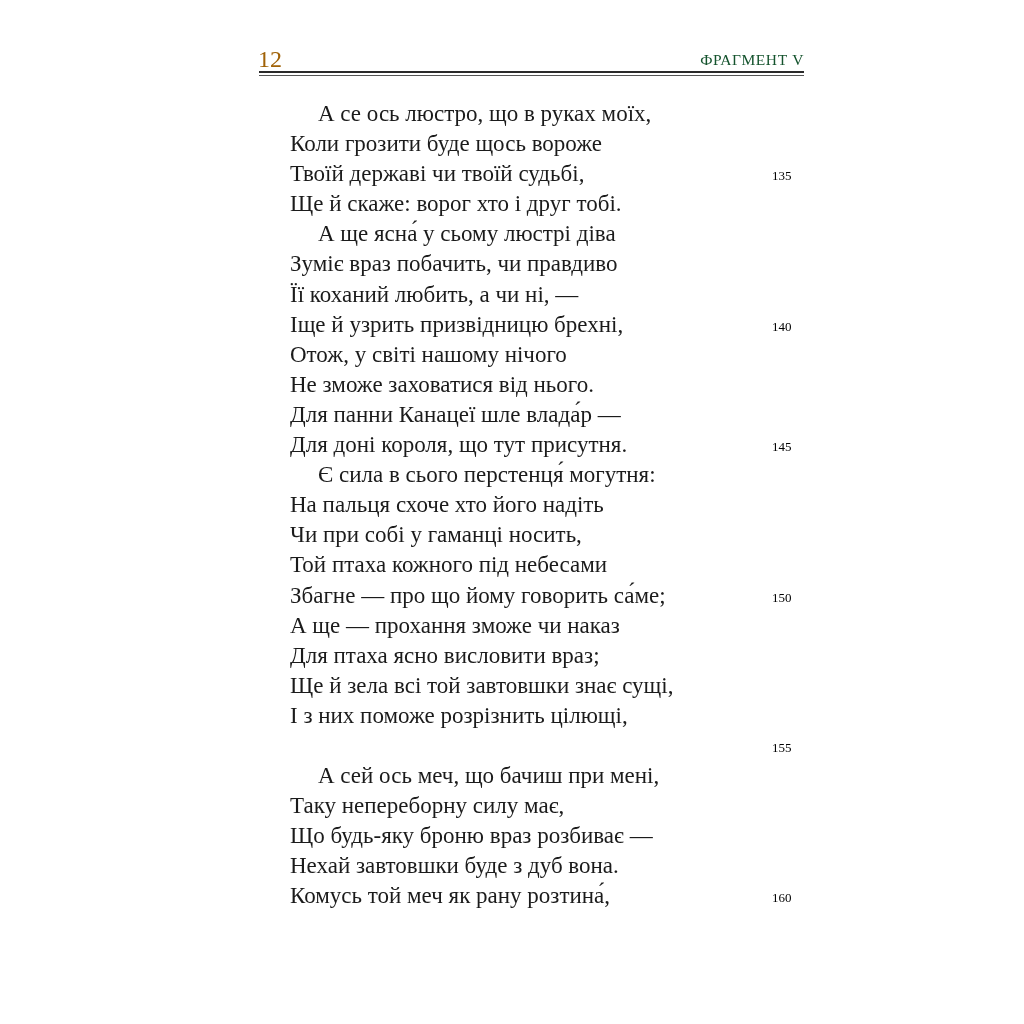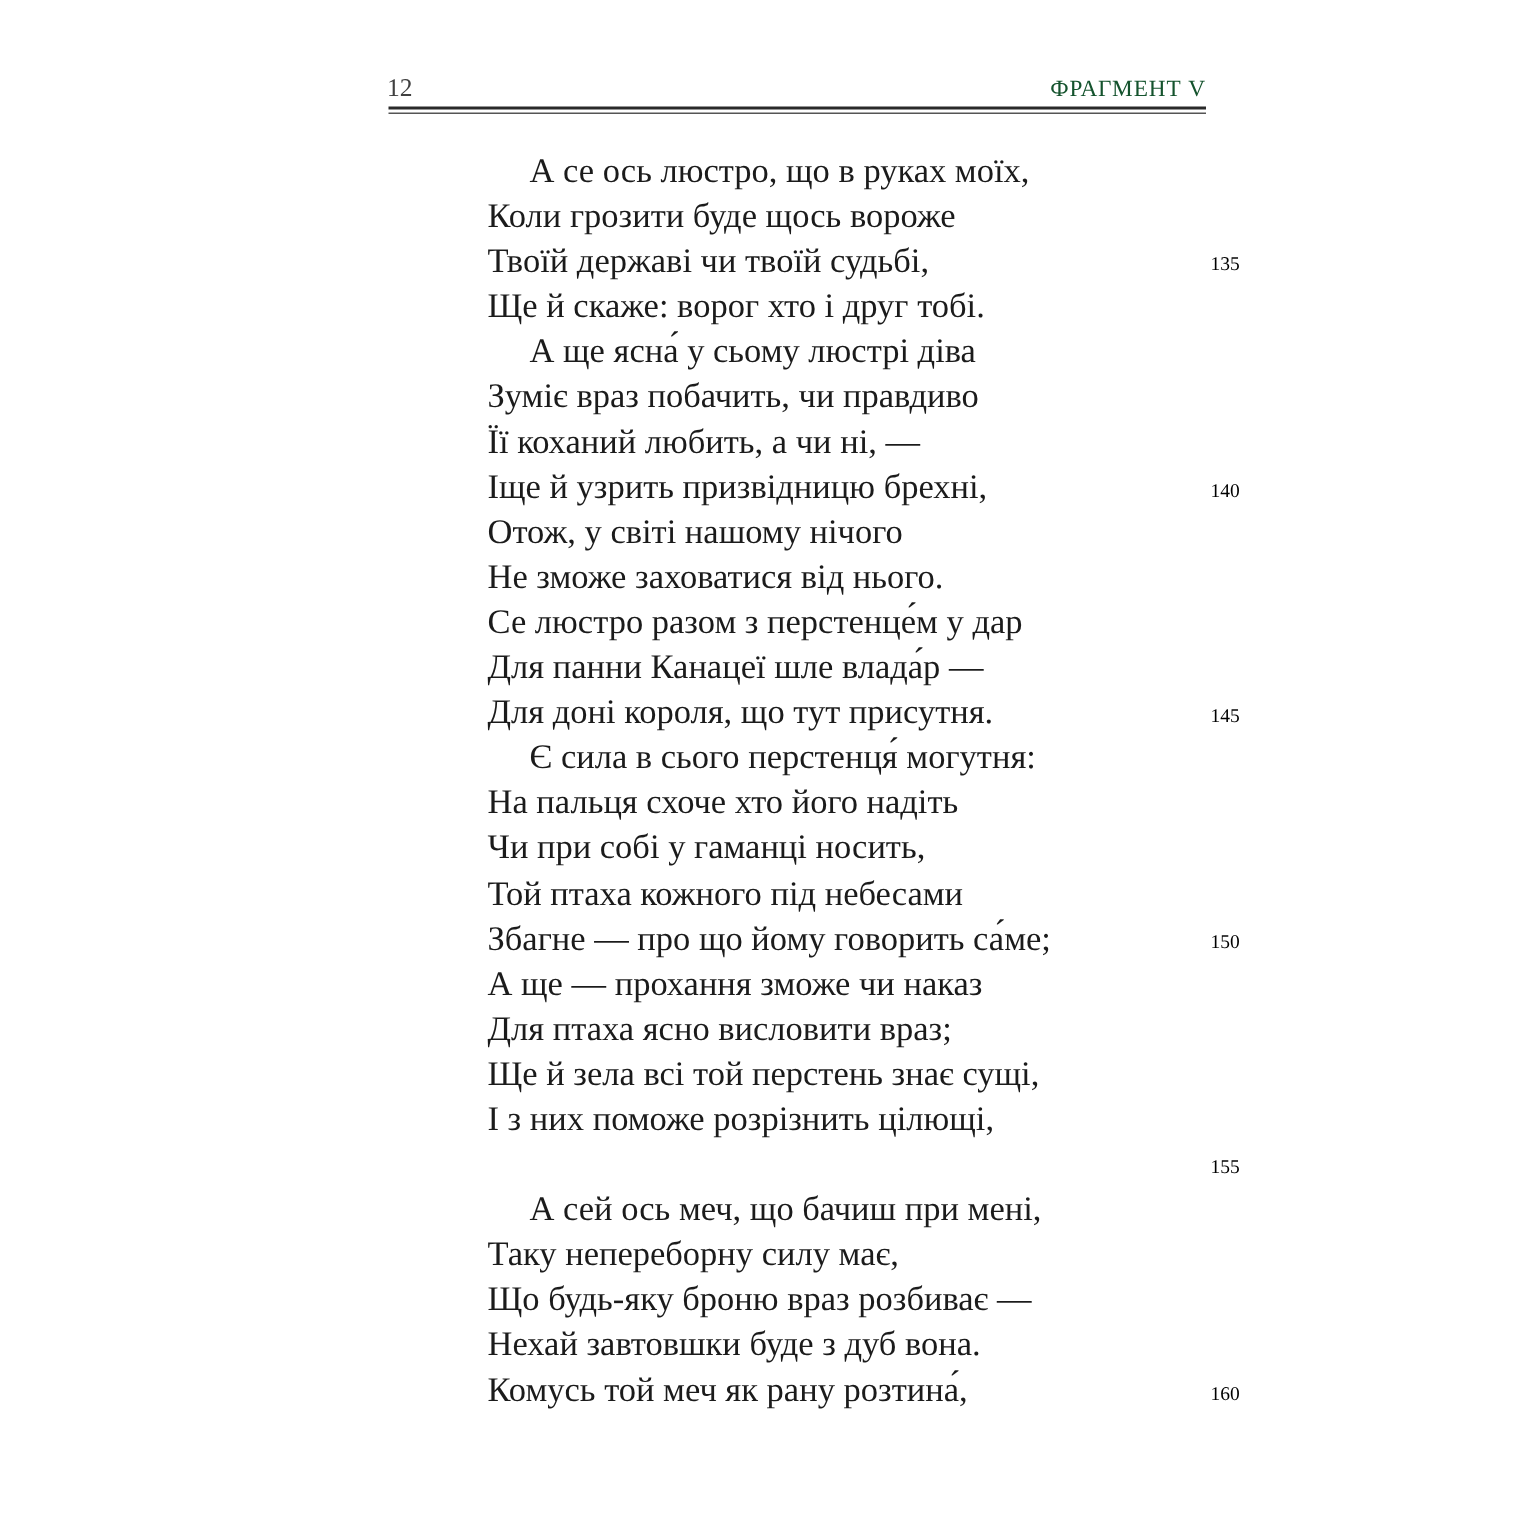--- a/index.html
+++ b/index.html
@@ -26,23 +26,23 @@
       left: 258px;
       top: 44px;
       width: 546px;
       height: 30px;
     }
     .page-number {
       position: absolute;
       left: 0;
       top: 0;
       font-family: "Liberation Serif", "DejaVu Serif", serif;
-      font-size: 17px;
+      font-size: 24px;
       line-height: 30px;
-      color: #404040;
+      color: #a16207;
     }
     .section-title {
       position: absolute;
       right: 0;
       top: 2px;
       font-family: "Liberation Serif", "DejaVu Serif", serif;
       font-size: 15.5px;
       letter-spacing: 0.6px;
       line-height: 28px;
       color: #14532d;
@@ -75,21 +75,20 @@
       width: 520px;
     }
     .line {
       position: relative;
       height: 30.1px;
       font-family: "Liberation Serif", "DejaVu Serif", serif;
       font-size: 23px;
       line-height: 30px;
       white-space: nowrap;
       color: #1b1b1b;
-      margin-left: 35px;
     }
     .line.indent .text {
       padding-left: 28px;
     }
     .line-number {
       position: absolute;
       left: 482px;
       top: 2px;
       font-family: "Liberation Serif", "DejaVu Serif", serif;
       font-size: 13px;
@@ -114,31 +113,30 @@
       <div class="line indent"><span class="text">А се ось люстро, що в руках моїх,</span></div>
       <div class="line"><span class="text">Коли грозити буде щось вороже</span></div>
       <div class="line"><span class="text">Твоїй державі чи твоїй судьбі,</span><span class="line-number">135</span></div>
       <div class="line"><span class="text">Ще й скаже: ворог хто і друг тобі.</span></div>
       <div class="line indent"><span class="text">А ще ясна́ у сьому люстрі діва</span></div>
       <div class="line"><span class="text">Зуміє враз побачить, чи правдиво</span></div>
       <div class="line"><span class="text">Її коханий любить, а чи ні, —</span></div>
       <div class="line"><span class="text">Іще й узрить призвідницю брехні,</span><span class="line-number">140</span></div>
       <div class="line"><span class="text">Отож, у світі нашому нічого</span></div>
       <div class="line"><span class="text">Не зможе заховатися від нього.</span></div>
-      <div class="line"><span class="text">Се люстро разом з перстенце́м у дар</span></div>
       <div class="line"><span class="text">Для панни Канацеї шле влада́р —</span></div>
       <div class="line"><span class="text">Для доні короля, що тут присутня.</span><span class="line-number">145</span></div>
       <div class="line indent"><span class="text">Є сила в сього перстенця́ могутня:</span></div>
       <div class="line"><span class="text">На пальця схоче хто його надіть</span></div>
       <div class="line"><span class="text">Чи при собі у гаманці носить,</span></div>
       <div class="line"><span class="text">Той птаха кожного під небесами</span></div>
       <div class="line"><span class="text">Збагне — про що йому говорить са́ме;</span><span class="line-number">150</span></div>
       <div class="line"><span class="text">А ще — прохання зможе чи наказ</span></div>
       <div class="line"><span class="text">Для птаха ясно висловити враз;</span></div>
-      <div class="line"><span class="text">Ще й зела всі той перстень знає сущі,</span></div>
+      <div class="line"><span class="text">Ще й зела всі той завтовшки знає сущі,</span></div>
       <div class="line"><span class="text">І з них поможе розрізнить цілющі,</span></div>
       <div class="line"><span class="line-number">155</span></div>
       <div class="line indent"><span class="text">А сей ось меч, що бачиш при мені,</span></div>
       <div class="line"><span class="text">Таку непереборну силу має,</span></div>
       <div class="line"><span class="text">Що будь-яку броню враз розбиває —</span></div>
       <div class="line"><span class="text">Нехай завтовшки буде з дуб вона.</span></div>
       <div class="line"><span class="text">Комусь той меч як рану розтина́,</span><span class="line-number">160</span></div>
     </div>
 </div>
 

